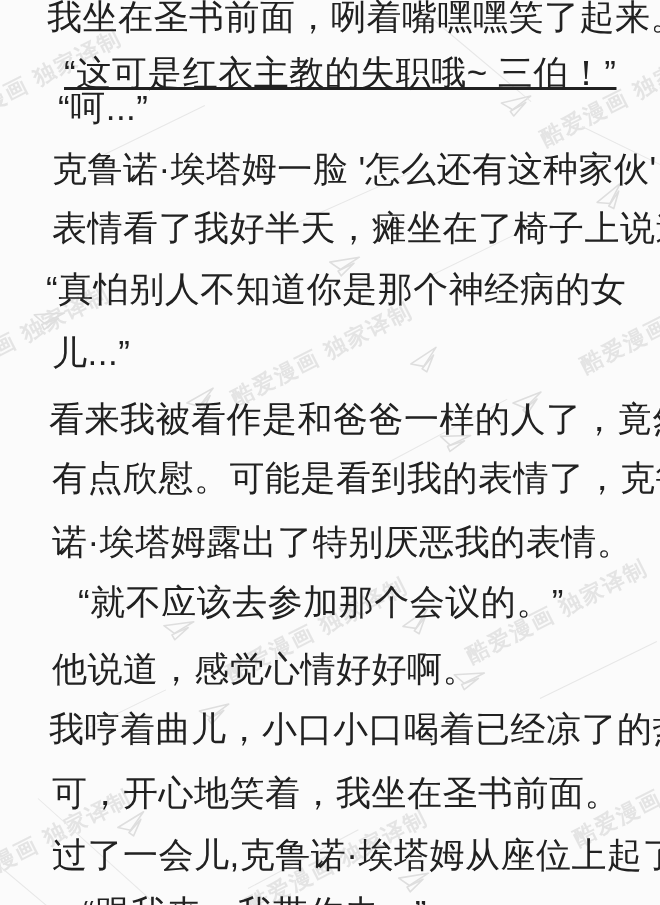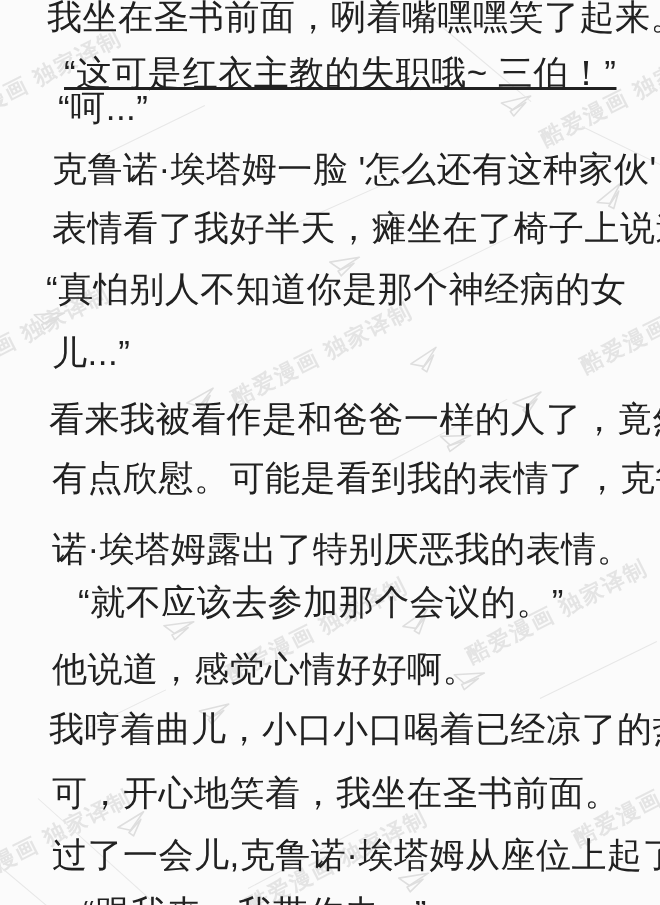--- a/index.html
+++ b/index.html
@@ -127,21 +127,21 @@
   <div class="text-layer">
     <div class="line" style="left:47px;top:-2px;">我坐在圣书前面，咧着嘴嘿嘿笑了起来。</div>
     <div class="line" style="left:64px;top:54px;text-decoration:underline;">“这可是红衣主教的失职哦~ 三伯！”</div>
     <div class="line" style="left:58px;top:89px;">“呵...”</div>
     <div class="line" style="left:52px;top:150px;">克鲁诺·埃塔姆一脸 '怎么还有这种家伙' 的</div>
     <div class="line" style="left:52px;top:209px;">表情看了我好半天，瘫坐在了椅子上说道，</div>
     <div class="line" style="left:46px;top:270px;">“真怕别人不知道你是那个神经病的女</div>
     <div class="line" style="left:52px;top:334px;">儿...”</div>
     <div class="line" style="left:49px;top:400px;">看来我被看作是和爸爸一样的人了，竟然还</div>
     <div class="line" style="left:52px;top:459px;">有点欣慰。可能是看到我的表情了，克鲁</div>
-    <div class="line" style="left:52px;top:523px;margin-top:7px;">诺·埃塔姆露出了特别厌恶我的表情。</div>
+    <div class="line" style="left:52px;top:523px;">诺·埃塔姆露出了特别厌恶我的表情。</div>
     <div class="line" style="left:60px;top:583px;margin-left:18px;">“就不应该去参加那个会议的。”</div>
     <div class="line" style="left:52px;top:650px;">他说道，感觉心情好好啊。</div>
     <div class="line" style="left:49px;top:710px;">我哼着曲儿，小口小口喝着已经凉了的热可</div>
     <div class="line" style="left:52px;top:774px;">可，开心地笑着，我坐在圣书前面。</div>
     <div class="line" style="left:52px;top:836px;">过了一会儿,克鲁诺·埃塔姆从座位上起了身。</div>
     <div class="line" style="left:83px;top:894px;">“跟我来，我带你去。”</div>
   </div>
 
 </div>
 

